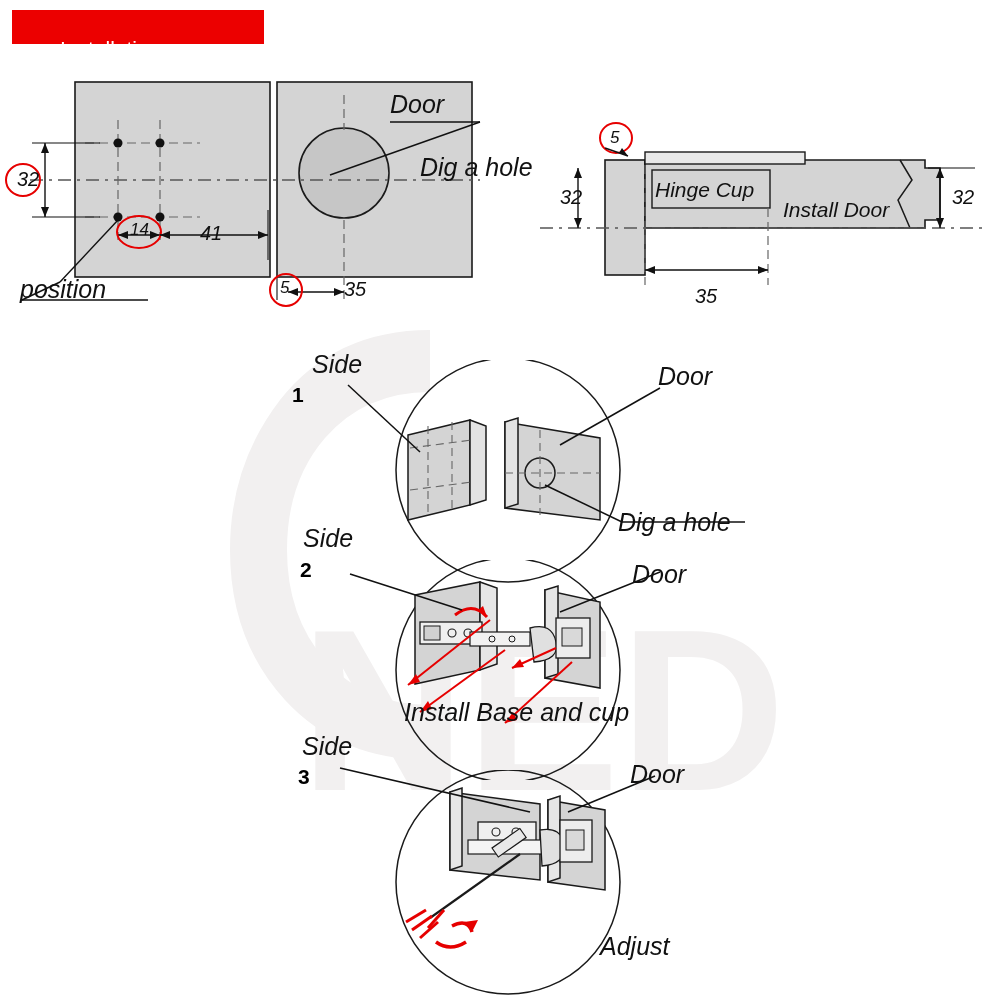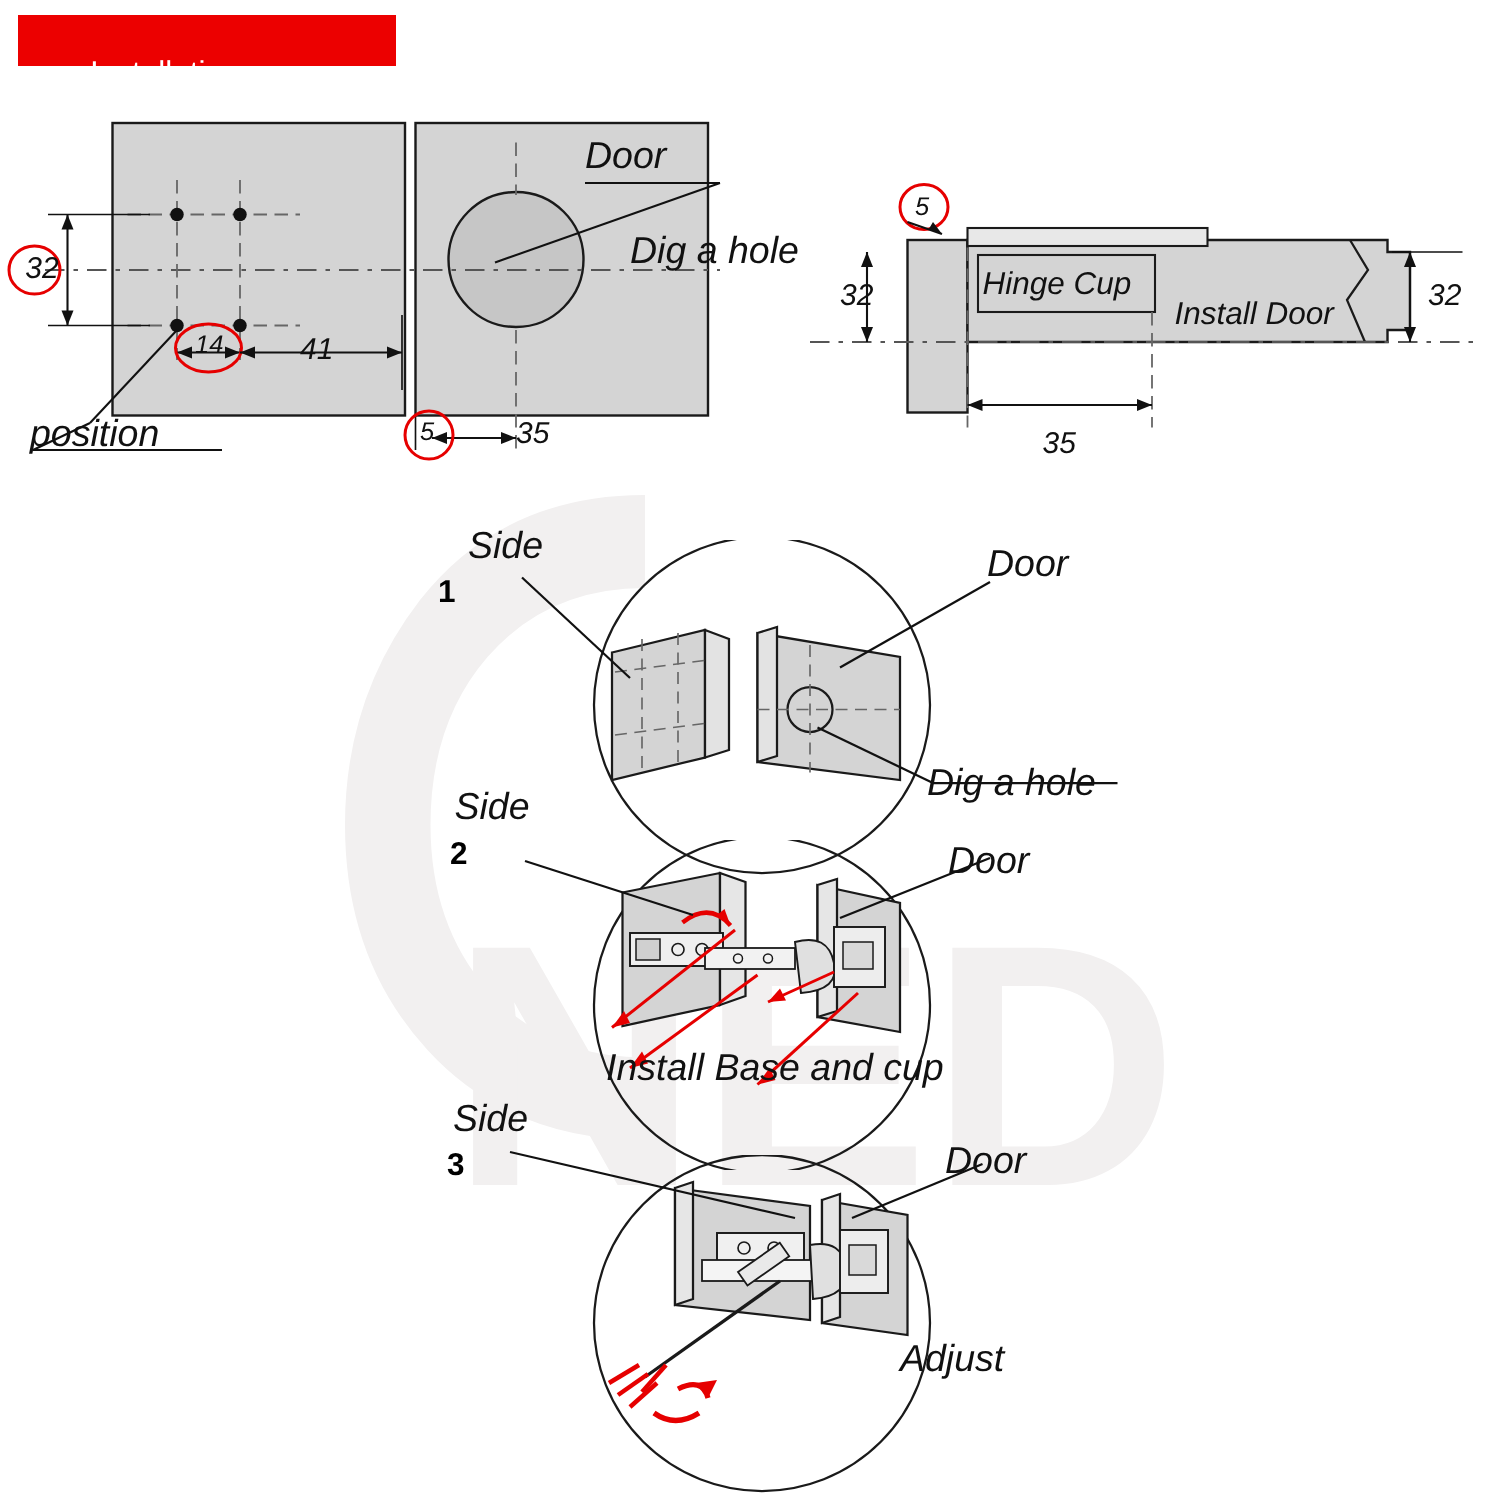--- a/index.html
+++ b/index.html
@@ -283,20 +283,20 @@
       <line x1="438" y1="152" x2="420" y2="168"></line>
       <line x1="444" y1="140" x2="428" y2="158"></line>
     </g>
     <path d="M452 156 q16 -8 20 6" fill="none" stroke="#e60000" stroke-width="3.5"></path>
     <polygon points="472,162 464,152 478,150" fill="#e60000"></polygon>
     <path d="M436 172 q14 10 30 0" fill="none" stroke="#e60000" stroke-width="3.5"></path>
   </svg>
   <div class="lbl lbl-lg" style="left:302px; top:732px;">Side</div>
   <div class="step-num" style="left:298px; top:765px;">3</div>
   <div class="lbl lbl-lg" style="left:630px; top:760px;">Door</div>
-  <div class="lbl lbl-lg" style="left:600px; top:892px;text-align:right;">Adjust</div>
+  <div class="lbl lbl-lg" style="left:600px; top:932px;text-align:right;">Adjust</div>
 
   <svg class="svg-layer" width="1002" height="60" style="top:760px;left:0;">
     <line x1="340" y1="8" x2="530" y2="52" stroke="#111" stroke-width="1.5"></line>
     <line x1="568" y1="52" x2="655" y2="16" stroke="#111" stroke-width="1.5"></line>
   </svg>
 
 </div>
 
 </body></html>

